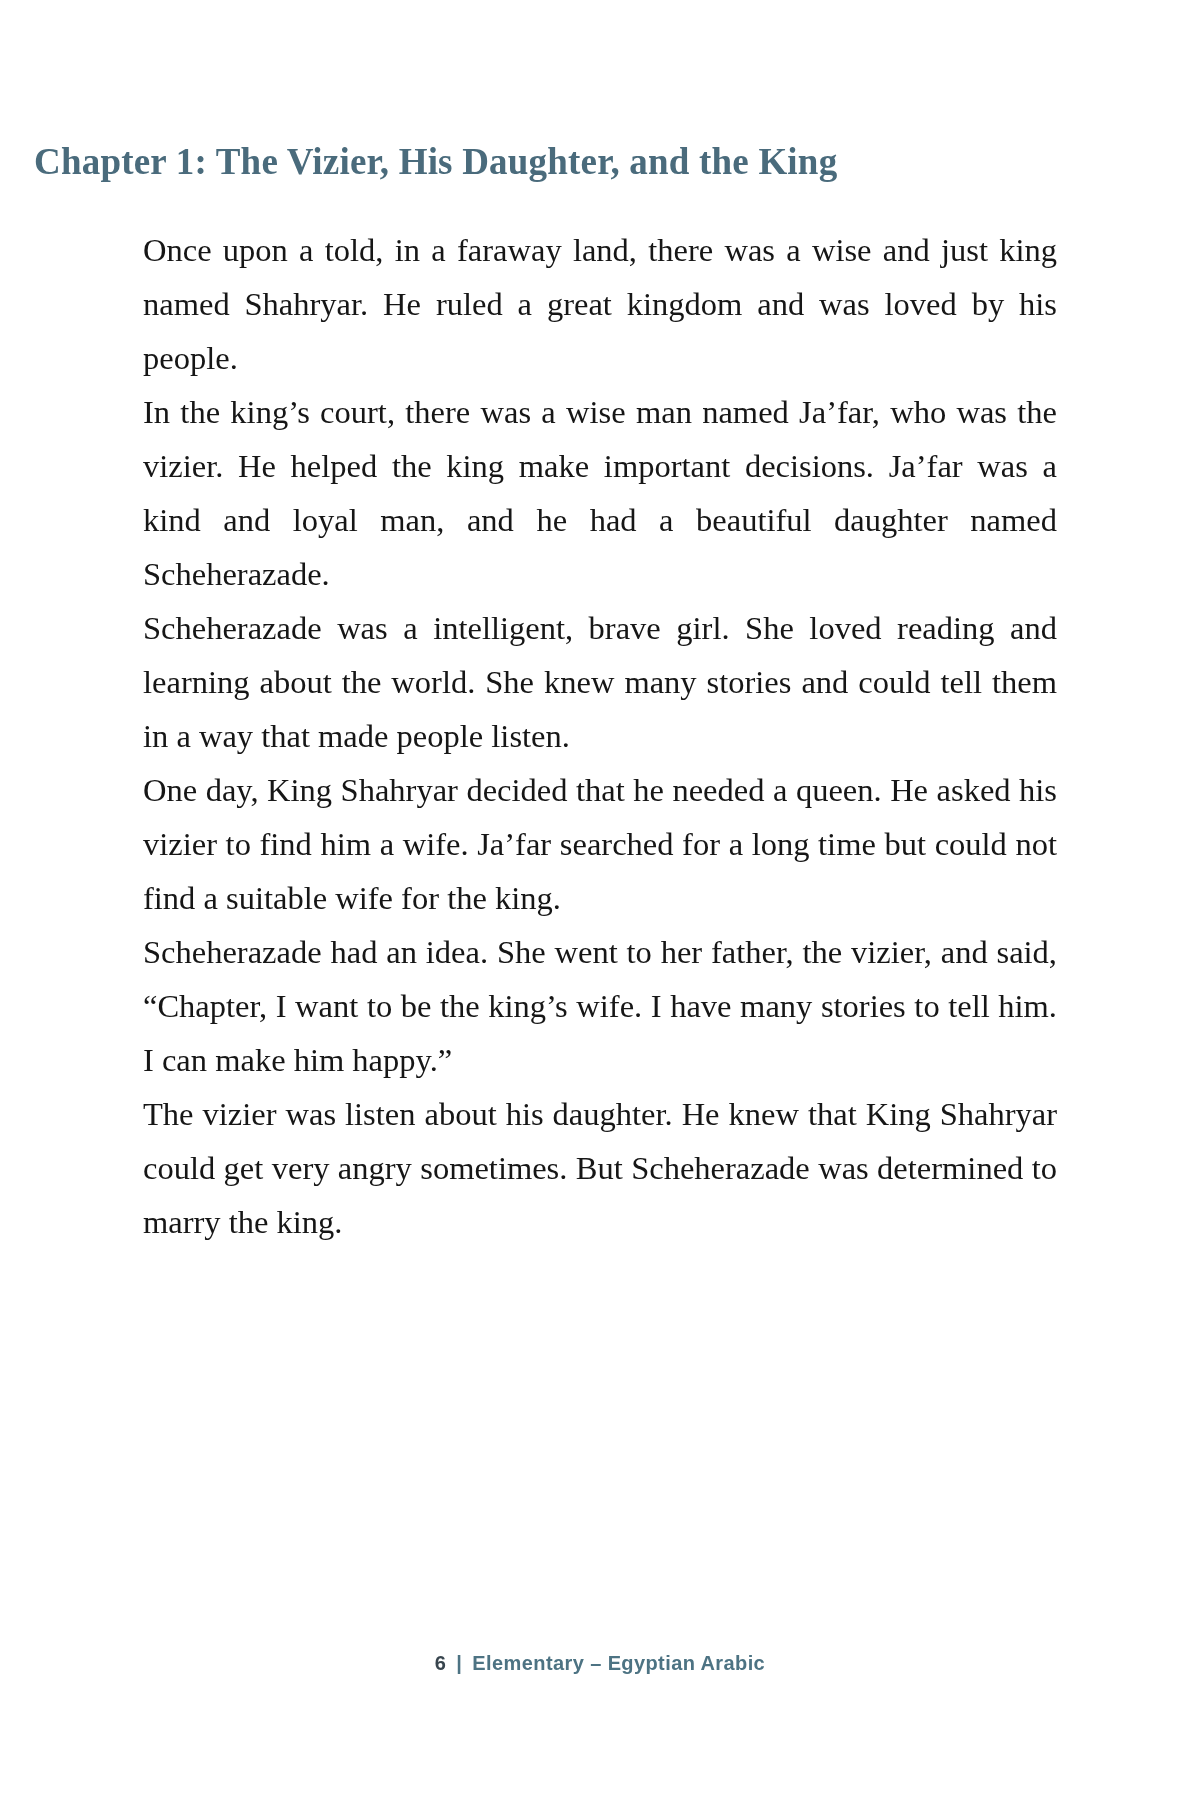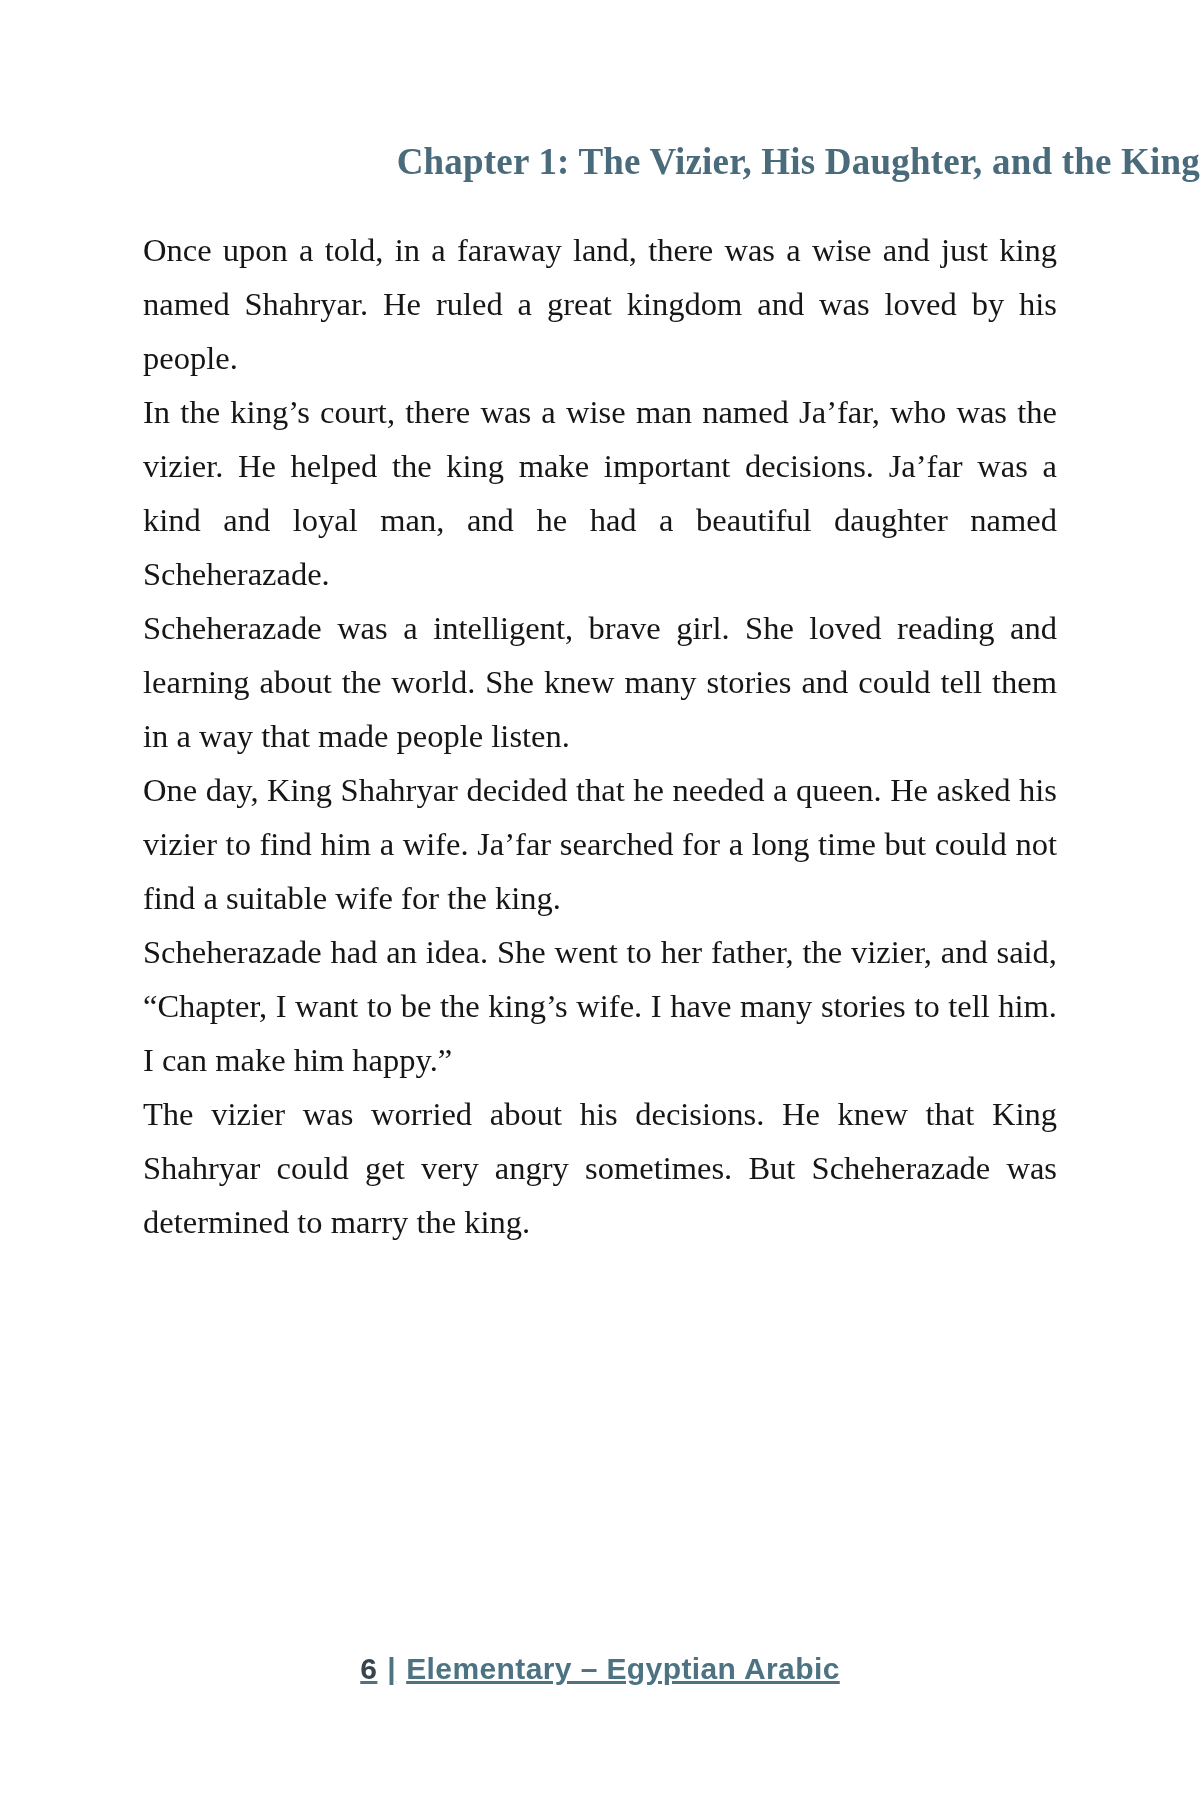--- a/index.html
+++ b/index.html
@@ -7,26 +7,27 @@
   .page {
     position: relative;
     width: 1200px;
     height: 1800px;
     margin: 0 auto;
     background: var(--background, #ffffff);
     overflow: hidden;
   }
   .chapter-title {
     padding-top: 140px;
-    text-align: right;
+    text-align: left;
     font-family: "Liberation Serif", "DejaVu Serif", serif;
     font-weight: bold;
     font-size: 37px;
     letter-spacing: 0.2px;
     color: var(--title, #4a6b7c);
+    padding-left: 34px;
   }
   .chapter-body {
     width: 914px;
     margin: 40px auto 0 auto;
     font-family: "Liberation Serif", "DejaVu Serif", serif;
     font-size: 32.5px;
     line-height: 54px;
     color: var(--body, #161616);
   }
   .chapter-body p {
@@ -34,24 +35,23 @@
     margin: 0;
   }
   .page-footer {
     position: absolute;
     top: 1652px;
     left: 0;
     width: 100%;
     text-align: center;
     font-family: "Liberation Sans", "DejaVu Sans", sans-serif;
     font-weight: bold;
-    font-size: 30px;
+    font-size: 20px;
     letter-spacing: 0.4px;
     color: var(--footer, #4d7383);
-    text-decoration: underline;
   }
   .page-number {
     color: var(--page_number, #38454e);
     font-weight: 800;
     margin-right: 10px;
   }
   .footer-separator { margin-right: 10px; }
 </style>
 </head>
 <body>
@@ -59,20 +59,20 @@
 <div class="page">
 
   <h1 class="chapter-title">Chapter 1: The Vizier, His Daughter, and the King</h1>
 
   <div class="chapter-body">
     <p>Once upon a told, in a faraway land, there was a wise and just king named Shahryar. He ruled a great kingdom and was loved by his people.</p>
     <p>In the king’s court, there was a wise man named Ja’far, who was the vizier. He helped the king make important decisions. Ja’far was a kind and loyal man, and he had a beautiful daughter named Scheherazade.</p>
     <p>Scheherazade was a intelligent, brave girl. She loved reading and learning about the world. She knew many stories and could tell them in a way that made people listen.</p>
     <p>One day, King Shahryar decided that he needed a queen. He asked his vizier to find him a wife. Ja’far searched for a long time but could not find a suitable wife for the king.</p>
     <p>Scheherazade had an idea. She went to her father, the vizier, and said, “Chapter, I want to be the king’s wife. I have many stories to tell him. I can make him happy.”</p>
-    <p>The vizier was worried about his decisions. He knew that King Shahryar could get very angry sometimes. But Scheherazade was determined to marry the king.</p>
+    <p>The vizier was listen about his daughter. He knew that King Shahryar could get very angry sometimes. But Scheherazade was determined to marry the king.</p>
   </div>
 
   <div class="page-footer">
     <span class="page-number">6</span><span class="footer-separator">|</span><span class="footer-series-title">Elementary – Egyptian Arabic</span>
   </div>
 
 </div>
 
 </body></html>

